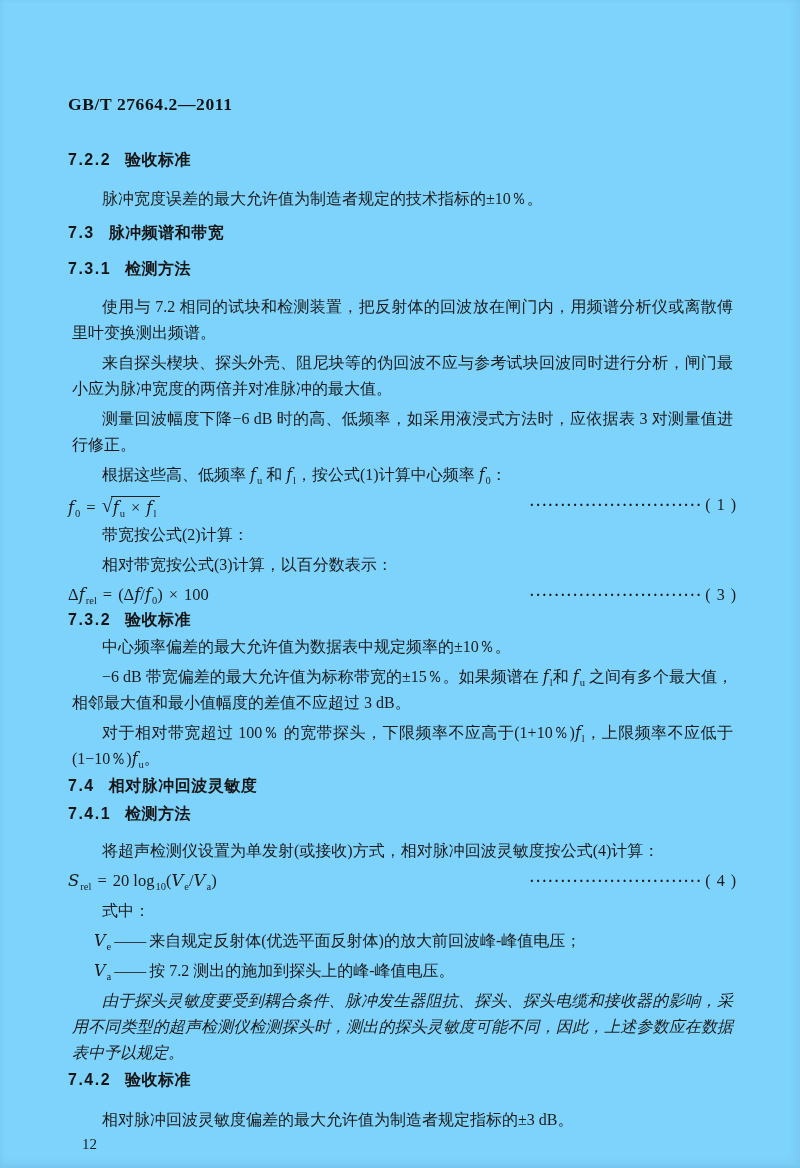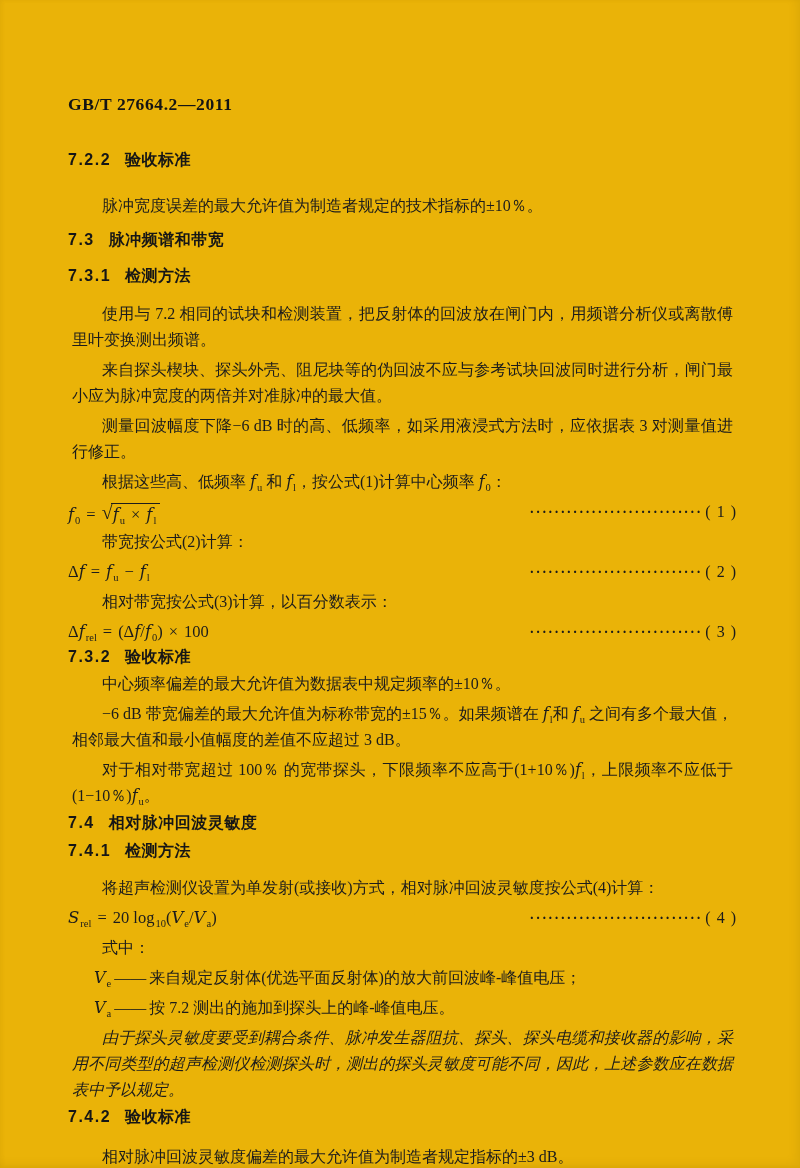--- a/index.html
+++ b/index.html
@@ -1,36 +1,36 @@
 <!DOCTYPE html>
 <html><head>
 <meta charset="utf-8">
 <style>
   html,body{margin:0;padding:0;}
   body{width:800px;height:1168px;background:#e9e9e7;}
   .page{
     width:800px;height:1168px;box-sizing:border-box;position:relative;
-    background:#eab308;
+    background:#7dd3fc;
     box-shadow:inset -4px -4px 10px rgba(0,0,0,0.05), inset 2px 0 4px rgba(0,0,0,0.03);
     padding:95px 63px 0 68px;
     font-family:"Liberation Serif","DejaVu Serif",serif;
     color:#1c1c1c;font-size:16px;line-height:26px;
     overflow:hidden;
   }
   .doc-header{
     font-weight:700;font-size:17.5px;line-height:18px;margin-bottom:37px;
     letter-spacing:0.6px;color:#141414;
   }
   .hd{
     font-family:"Liberation Sans","DejaVu Sans",sans-serif;
     font-weight:700;font-size:16px;line-height:20px;margin:0;color:#161616;
     letter-spacing:0.5px;
   }
   .hd .hnum{margin-right:14px;letter-spacing:1.5px;}
-  #h722{margin-bottom:23px;}
+  #h722{margin-bottom:16px;}
   #h73{margin-top:11px;}
   #h731{margin-top:16px;margin-bottom:15px;}
   #h732{margin-top:2px;margin-bottom:4px;}
   #h74{margin-top:4px;}
   #h741{margin-top:8px;margin-bottom:14px;}
   #h742{margin-top:3px;margin-bottom:17px;}
   p{margin:4px;text-align:justify;}
   .ind{text-indent:30px;}
   .kai{font-style:italic;}
   .vdef{padding-left:22px;}
@@ -65,24 +65,20 @@
   <p class="ind">测量回波幅度下降−6 dB 时的高、低频率，如采用液浸式方法时，应依据表 3 对测量值进行修正。</p>
   <p class="ind"><span>根据这些高、低频率 </span><i class="v">f</i><sub class="sb">u</sub><span> 和 </span><i class="v">f</i><sub class="sb">l</sub><span>，按公式(1)计算中心频率 </span><i class="v">f</i><sub class="sb">0</sub><span>：</span></p>
 
   <div class="formula-row">
     <span class="formula"><i class="v">f</i><sub class="sb">0</sub><span class="op">=</span><span class="sqrt-sym">√</span><span class="rad"><i class="v">f</i><sub class="sb">u</sub><span class="op">×</span><i class="v">f</i><sub class="sb">l</sub></span></span>
     <span class="leader-num"><span class="leader">····························</span><span class="eqnum">( 1 )</span></span>
   </div>
 
   <p class="ind">带宽按公式(2)计算：</p>
 
-  <div class="formula-row">
-    <span class="formula"><span>Δ</span><i class="v">f</i><span class="op">=</span><i class="v">f</i><sub class="sb">u</sub><span class="op">−</span><i class="v">f</i><sub class="sb">l</sub></span>
-    <span class="leader-num"><span class="leader">····························</span><span class="eqnum">( 2 )</span></span>
-  </div>
 
   <p class="ind">相对带宽按公式(3)计算，以百分数表示：</p>
 
   <div class="formula-row">
     <span class="formula"><span>Δ</span><i class="v">f</i><sub class="sb">rel</sub><span class="op">=</span><span>(Δ</span><i class="v">f</i><span>/</span><i class="v">f</i><sub class="sb">0</sub><span>)</span><span class="op">×</span><span>100</span></span>
     <span class="leader-num"><span class="leader">····························</span><span class="eqnum">( 3 )</span></span>
   </div>
 
   <h2 class="hd" id="h732"><span class="hnum">7.3.2</span><span>验收标准</span></h2>
   <p class="ind">中心频率偏差的最大允许值为数据表中规定频率的±10％。</p>

